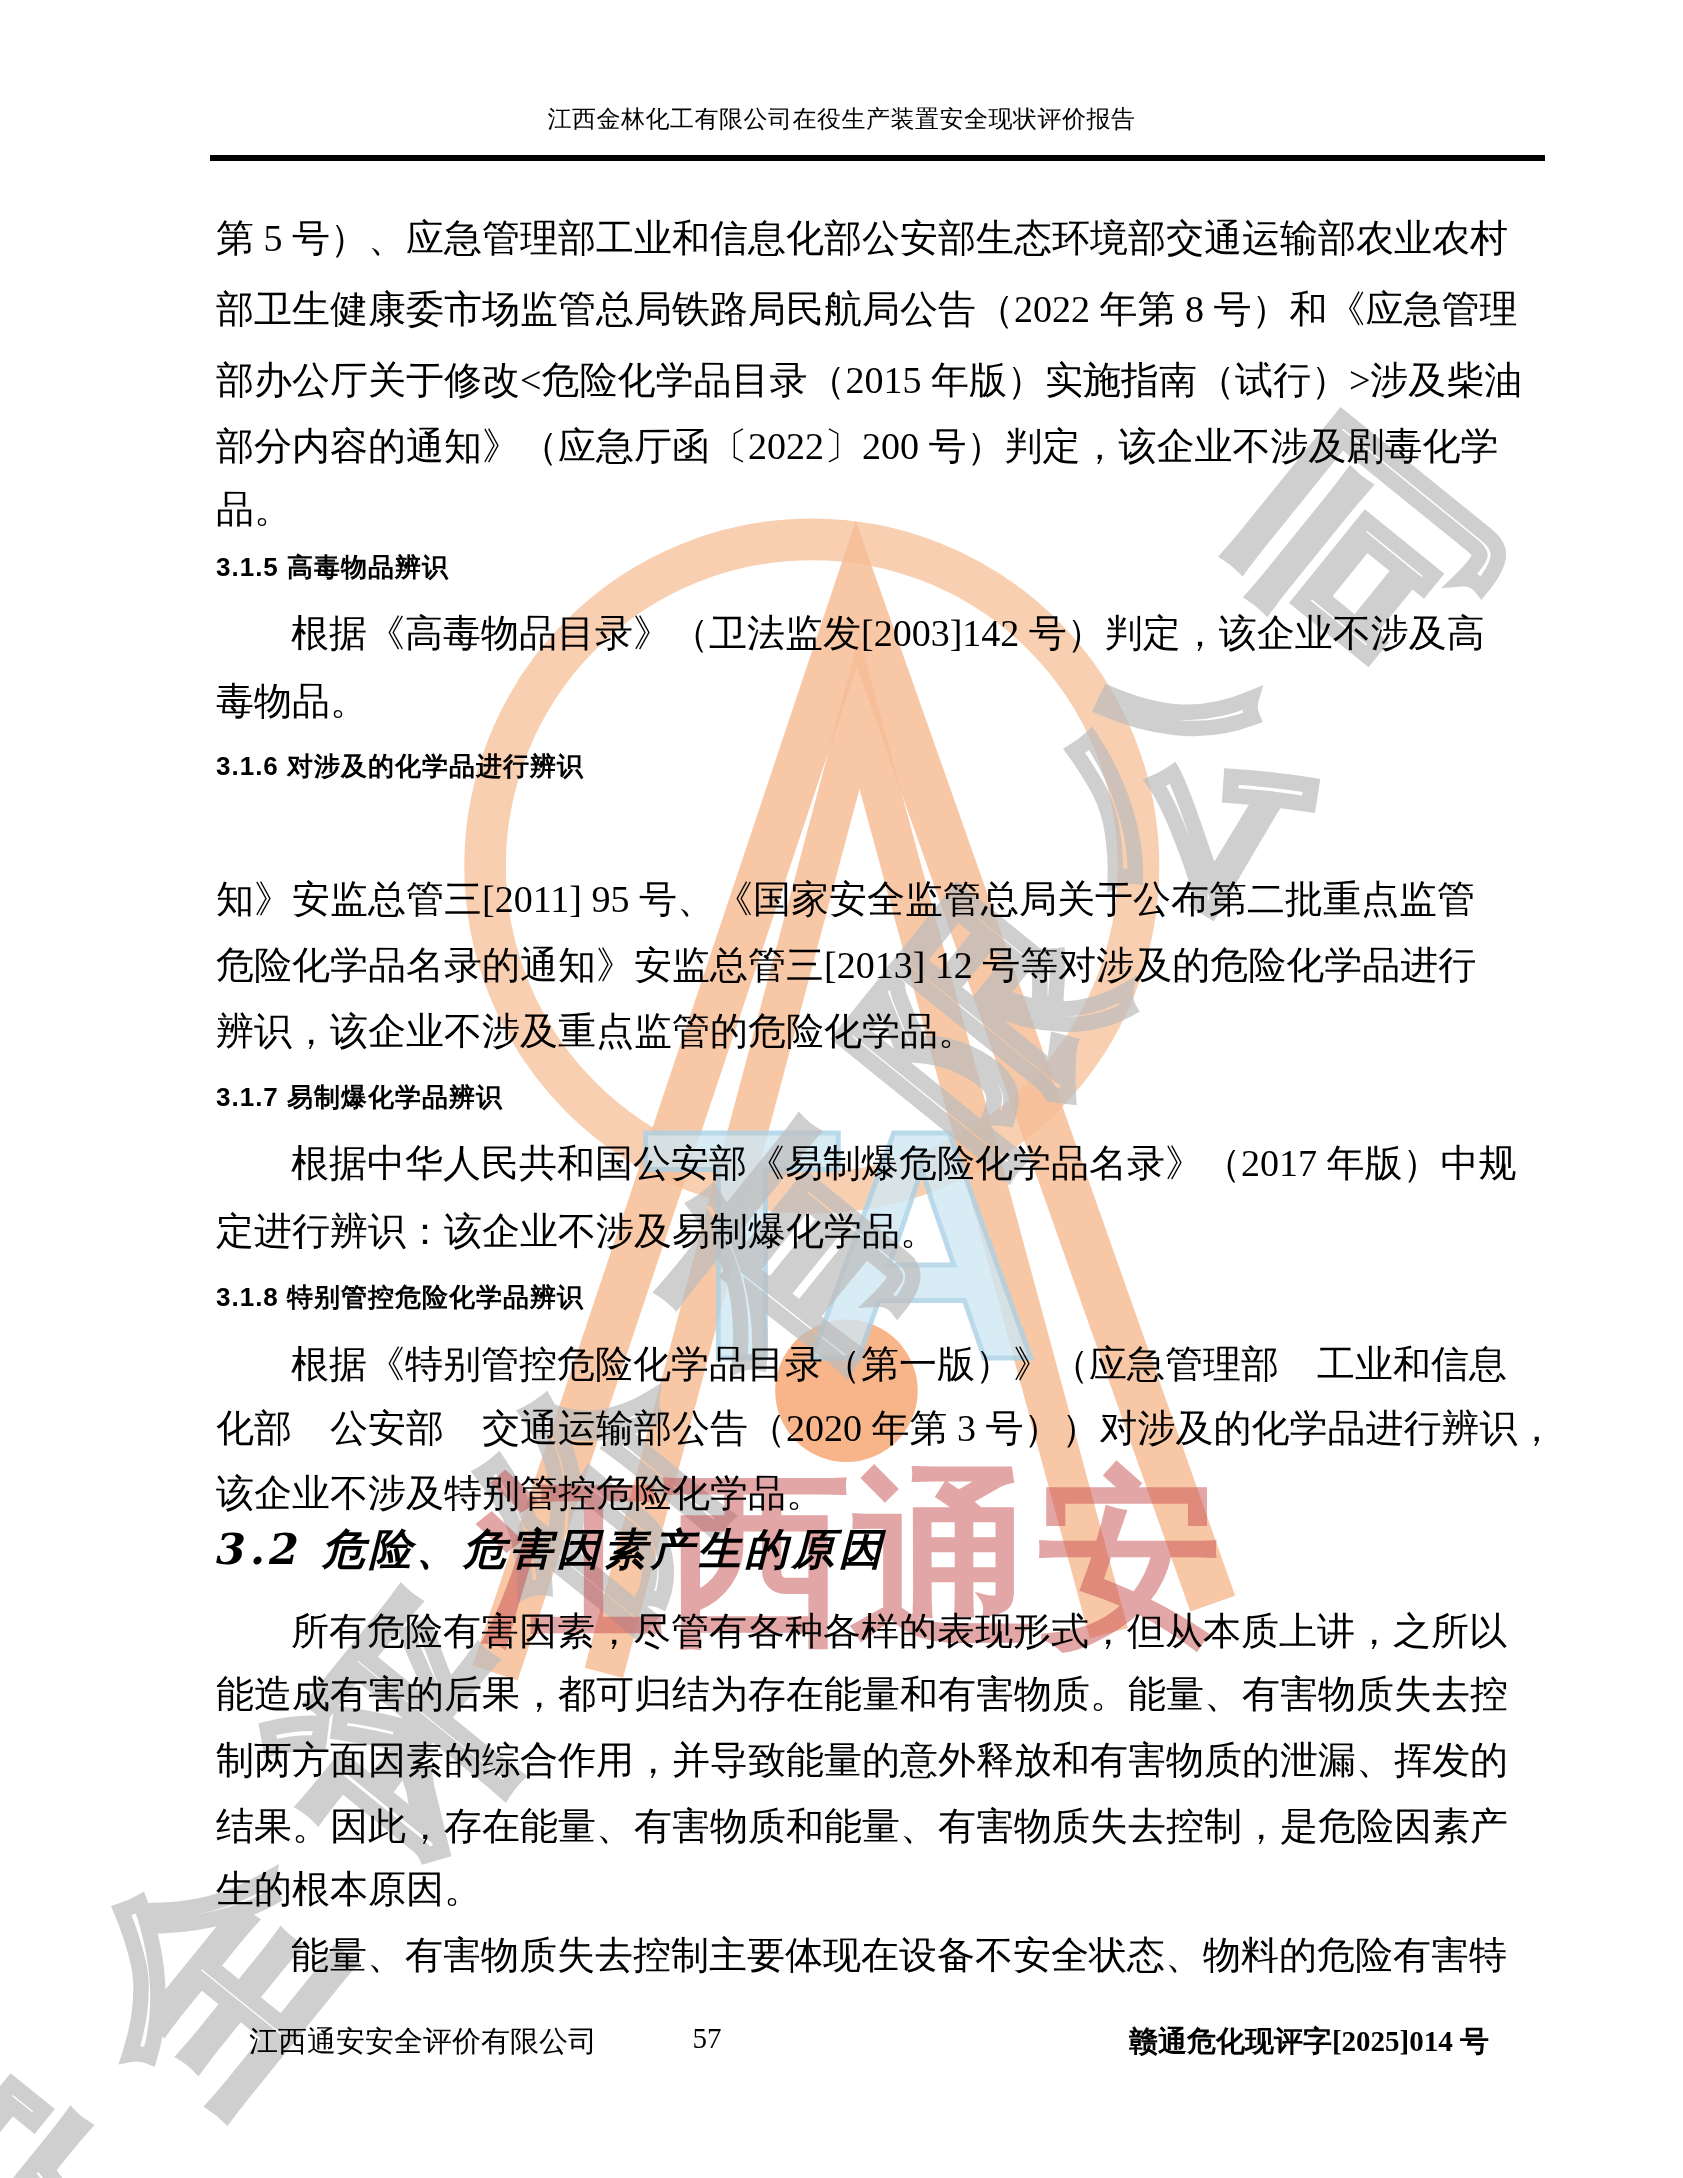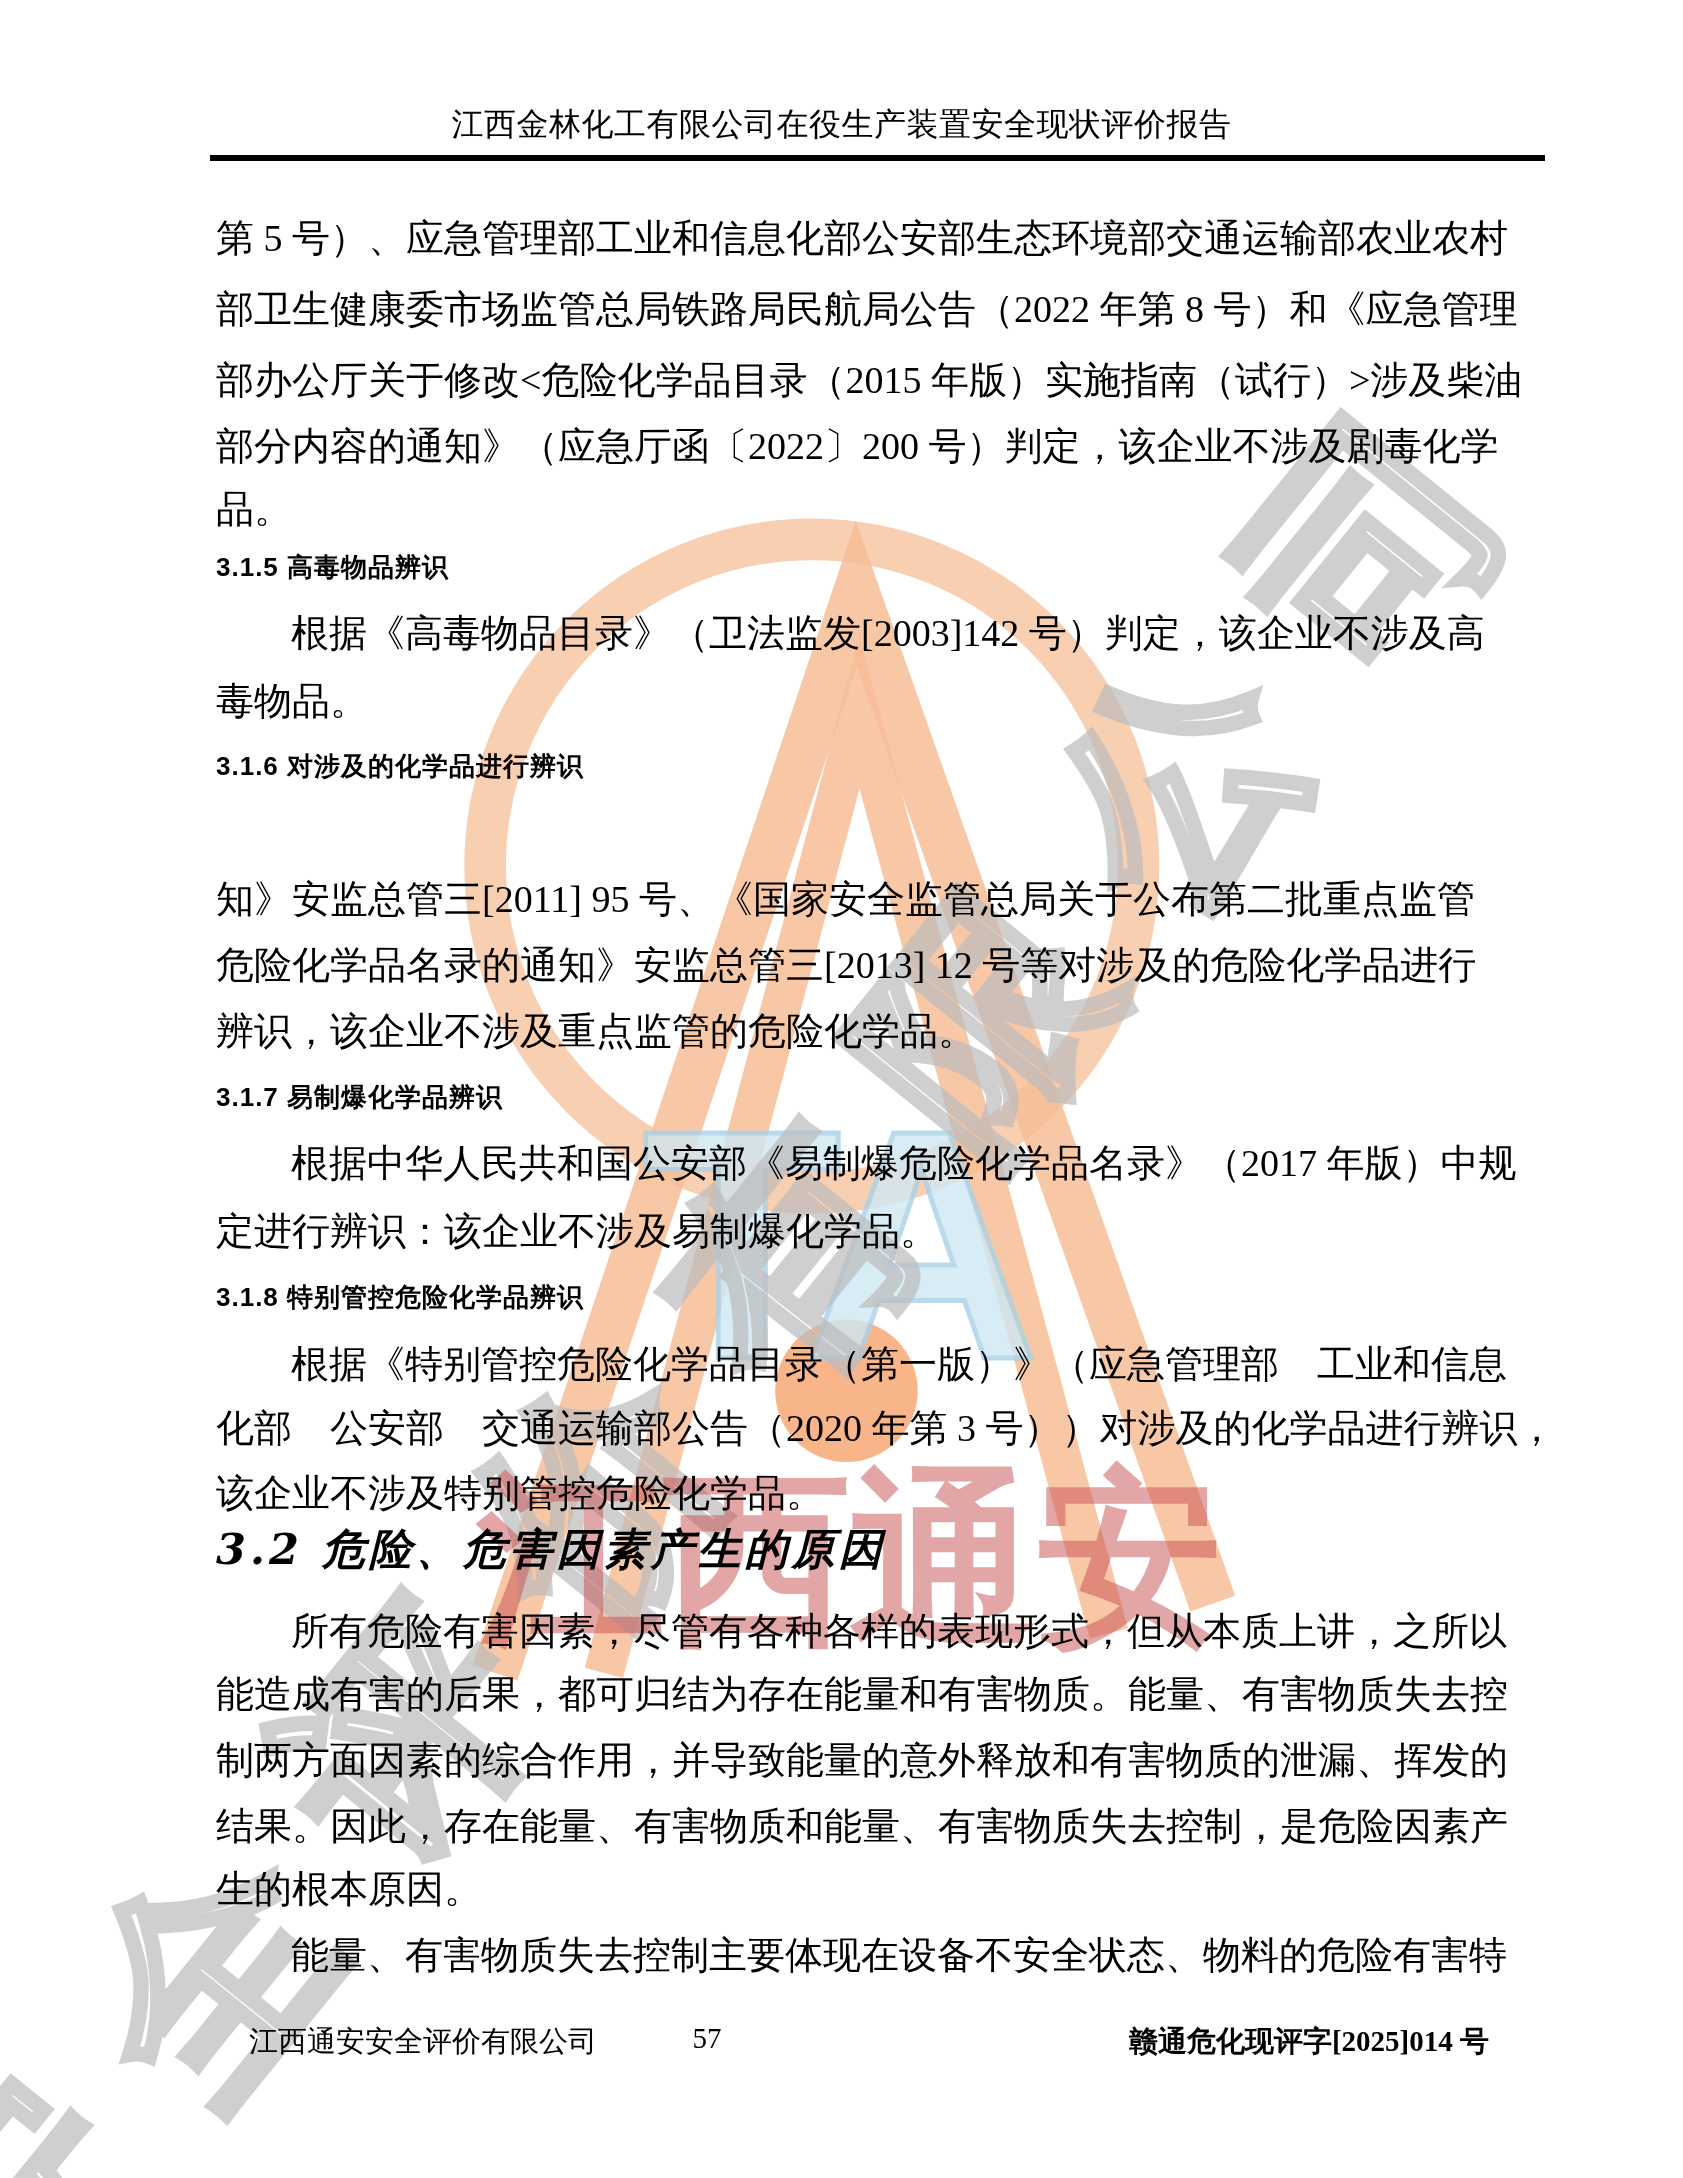--- a/index.html
+++ b/index.html
@@ -30,21 +30,21 @@
   .wm-red{
     position:absolute;left:477px;top:1465px;
     font-family:"Liberation Sans","DejaVu Sans",sans-serif;font-weight:bold;
     font-size:188px;line-height:1;letter-spacing:-2px;white-space:nowrap;
     color:#c94f4f;opacity:.5;
   }
 
   
   .doc-title{
     position:absolute;left:0;top:103px;width:1683px;text-align:center;
-    font-size:32px;color:#000;letter-spacing:0.5px;white-space:nowrap;
+    font-size:24px;color:#000;letter-spacing:0.5px;white-space:nowrap;
   }
   .header-rule{
     position:absolute;left:210px;top:155px;width:1335px;height:6px;background:#000;
   }
 
   
   .line{
     position:absolute;left:216px;font-size:38px;line-height:44px;color:#000;
     white-space:nowrap;
   }

